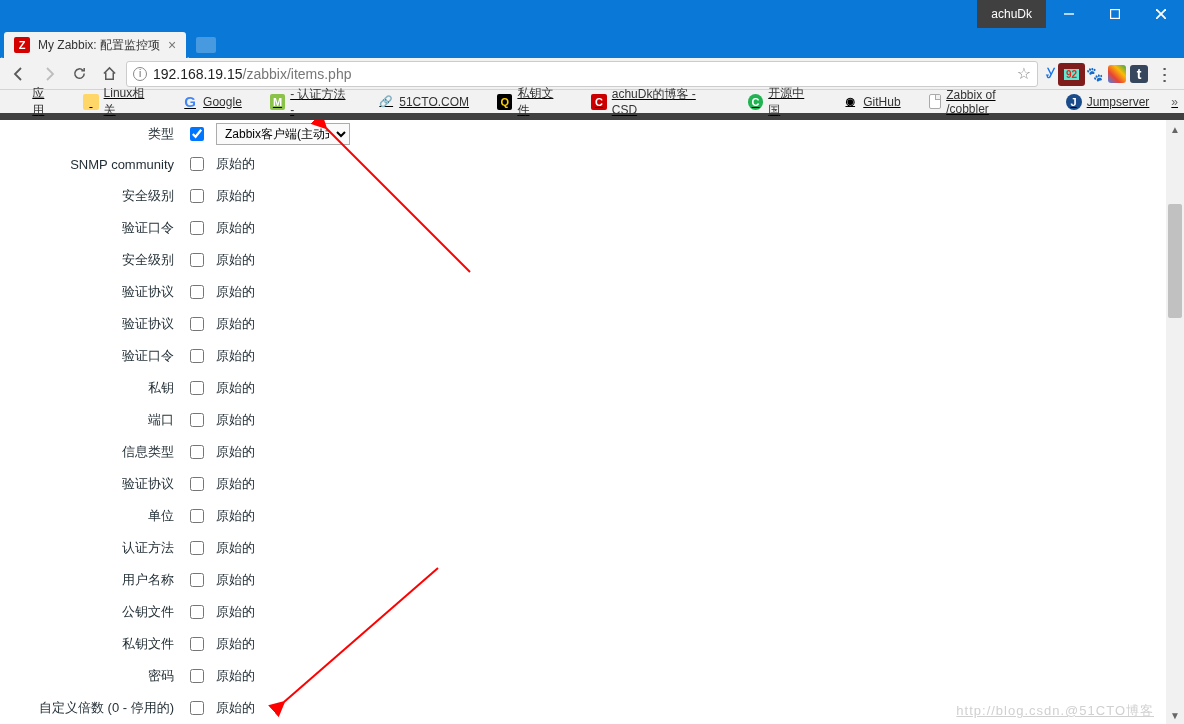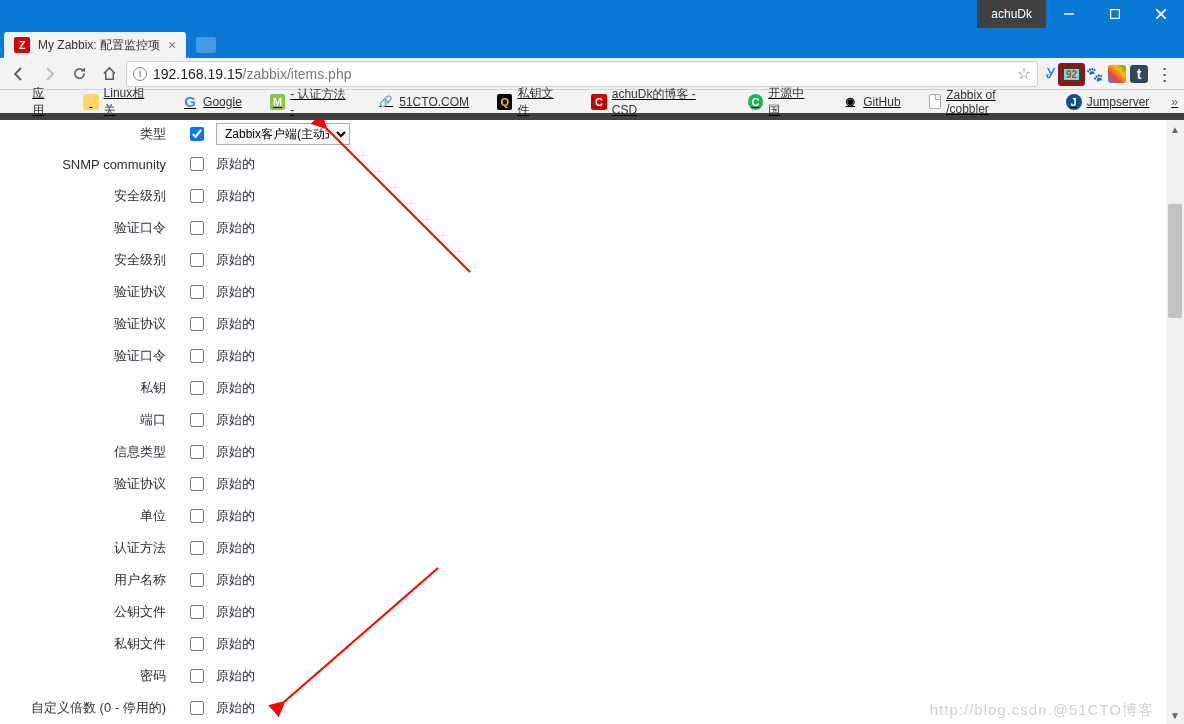--- a/index.html
+++ b/index.html
@@ -51,30 +51,30 @@
 .content { position:absolute; top:120px; bottom:0; left:0; right:0; overflow:hidden; }
 .content-inner { position:relative; height:100%; }
 .scrollbar { position:absolute; right:2px; top:84px; width:14px; height:114px; background:#c1c1c1; border-radius:2px;}
 .track { position:absolute; right:0; top:0; bottom:0; width:18px; background:#f1f1f1;}
 .arrow-btn { position:absolute; right:0; width:18px; height:18px; display:flex;align-items:center;justify-content:center;color:#666;font-size:10px;}
 .arrow-btn.up{top:0;} .arrow-btn.dn{bottom:0;}
 
 
 .form { padding-top: 0px; }
 .row { display:flex; align-items:center; height:32px; }
-.row .label { width:190px; text-align:right; padding-right:24px; color:#1f2c33; font-size:13px;}
+.row .label { width:190px; text-align:right; padding-right:16px; color:#1f2c33; font-size:13px;}
 .row .cb { width:14px;height:14px;margin-right:12px; }
 .row .val { color:#1f2c33; font-size:13px;}
 .row select { height:22px;border:1px solid #acacac;font-size:12px;padding:0 4px;background:#fafafa;}
 
 
 .ann-arrow { position:absolute; pointer-events:none; }
 .ann-arrow svg { overflow:visible; }
 
-.watermark { position:absolute; bottom:4px; right:30px; font-size:15px; color:#d0d0d0; font-family: Arial; letter-spacing:1px;}
+.watermark { position:absolute; bottom:4px; right:30px; font-size:13px; color:#d0d0d0; font-family: Arial; letter-spacing:1px;text-decoration:underline;}
 </style>
 </head>
 <body>
 
 <div class="win-titlebar">
   <div class="spacer"></div>
   <div class="user-chip">achuDk</div>
   <div class="win-btn">
       <svg viewBox="0 0 10 10">
         <line x1="0" y1="5" x2="10" y2="5"></line>

